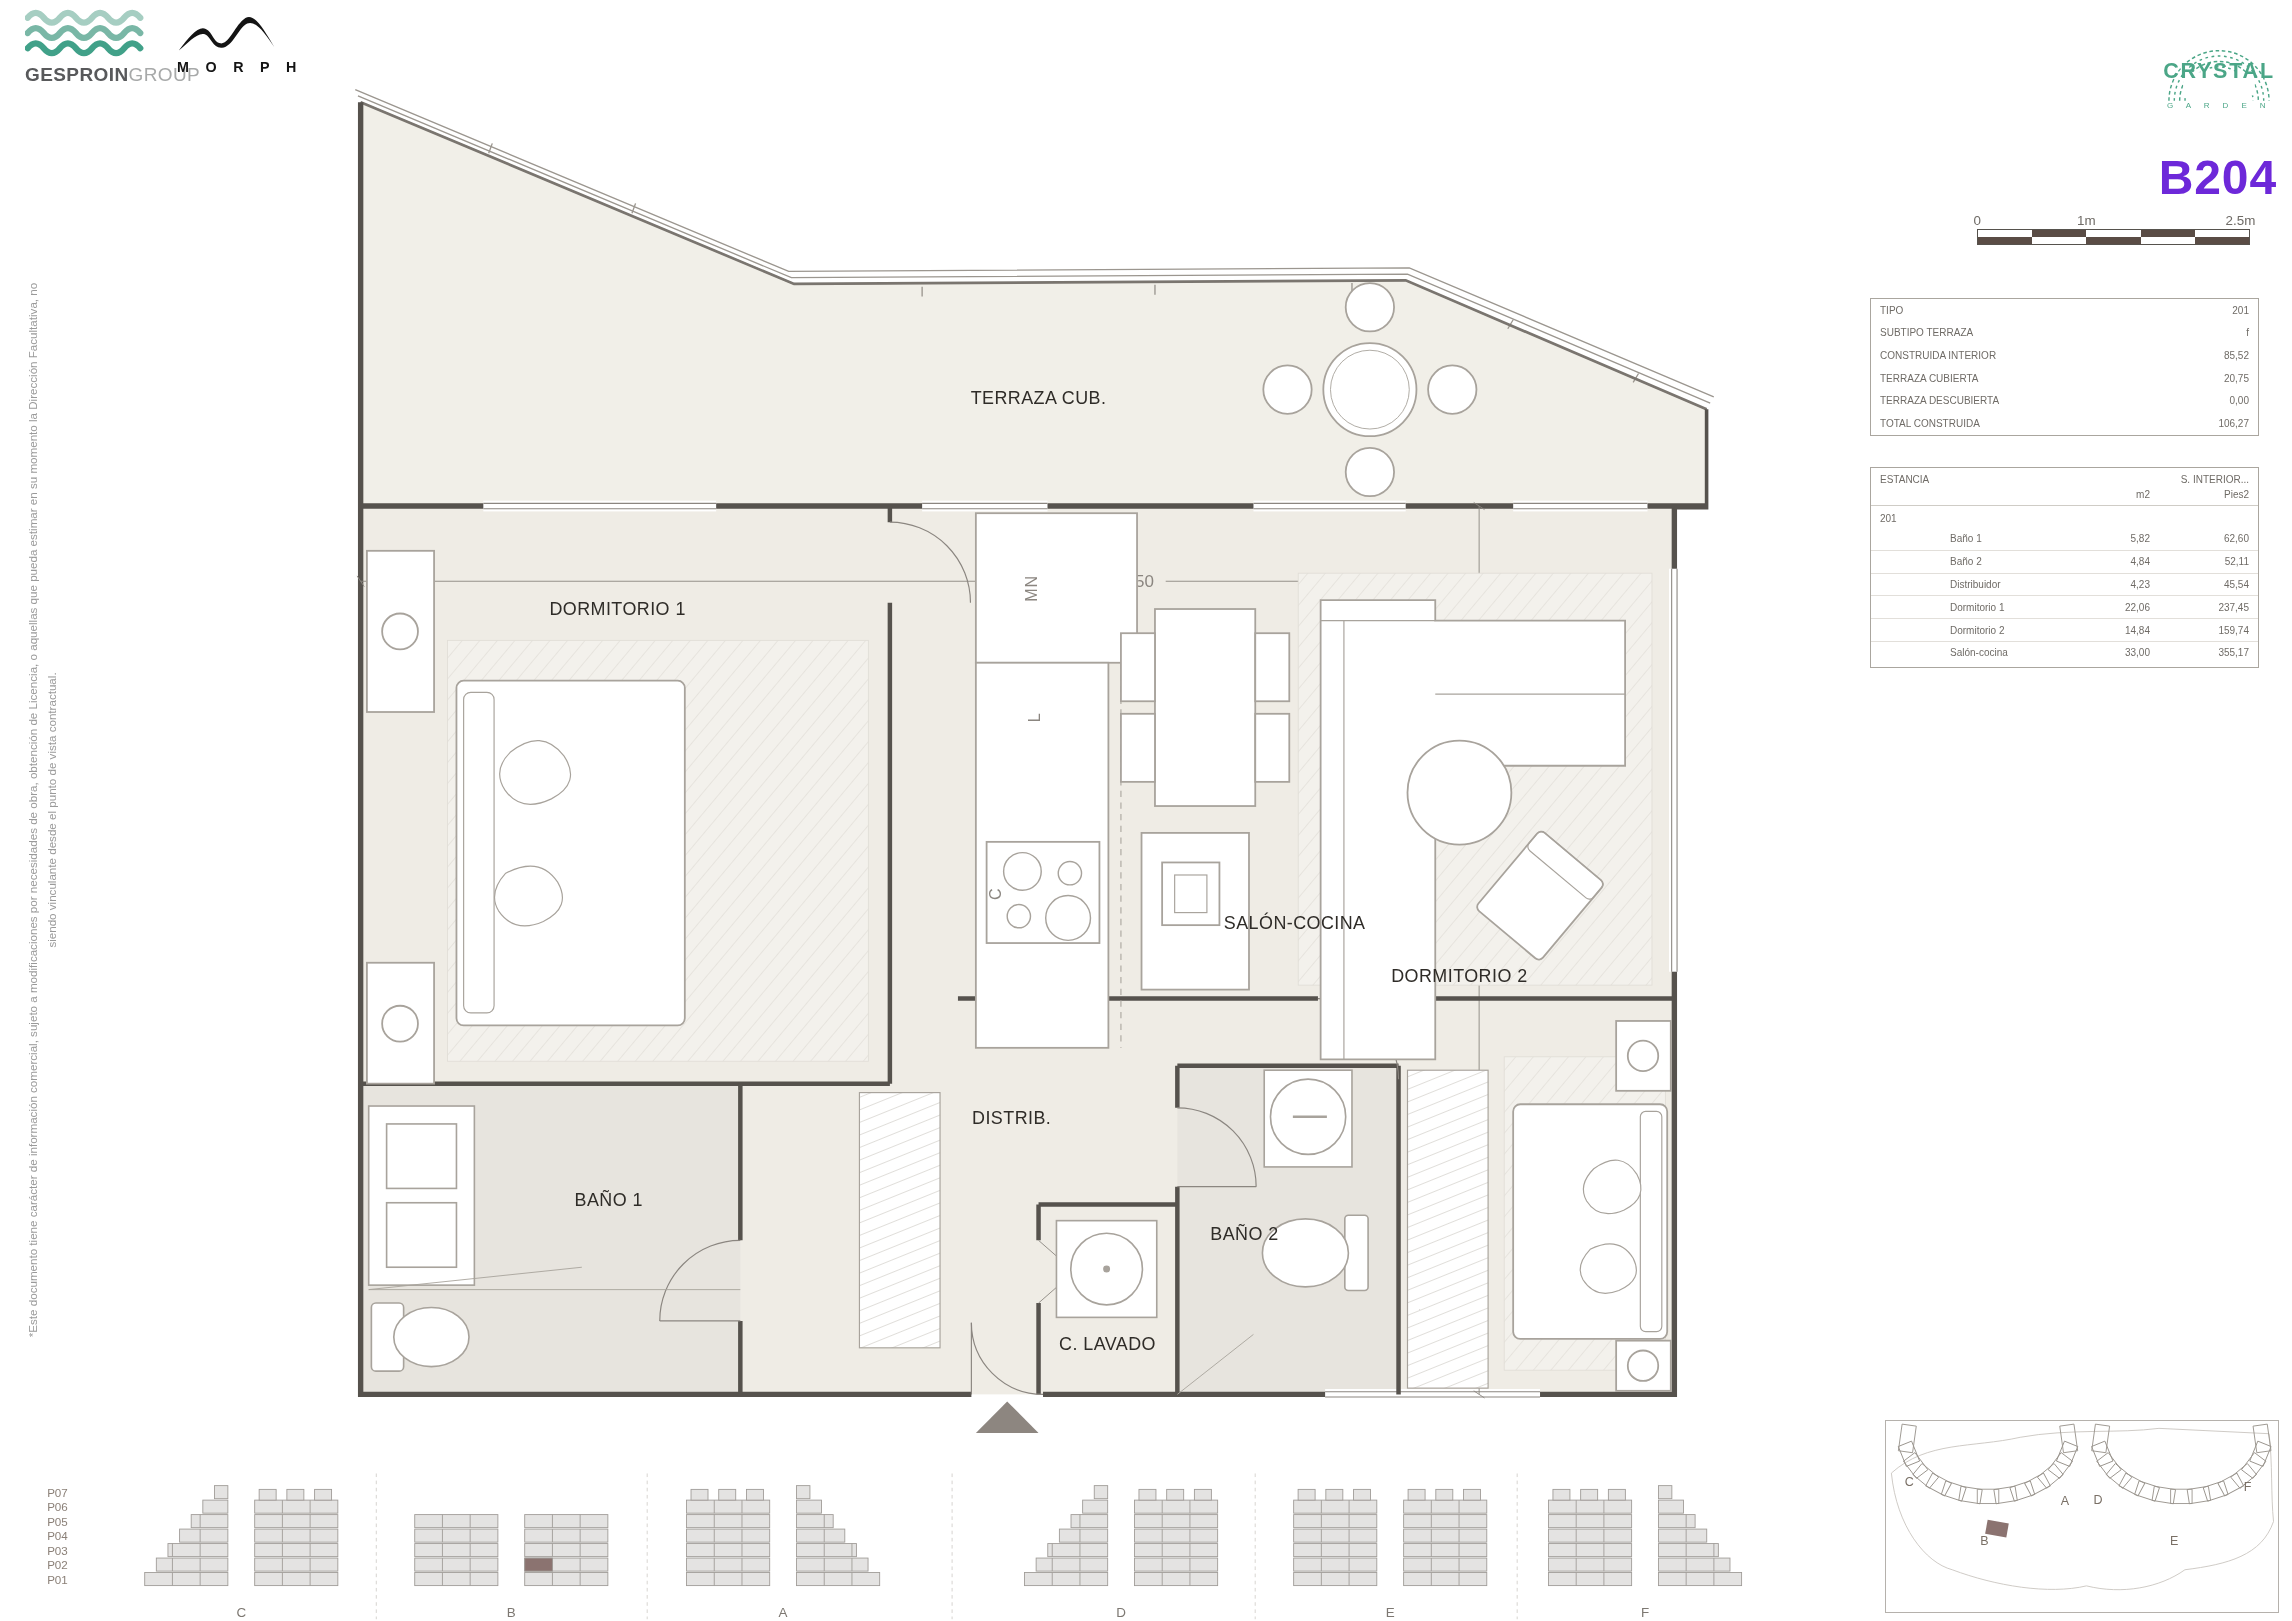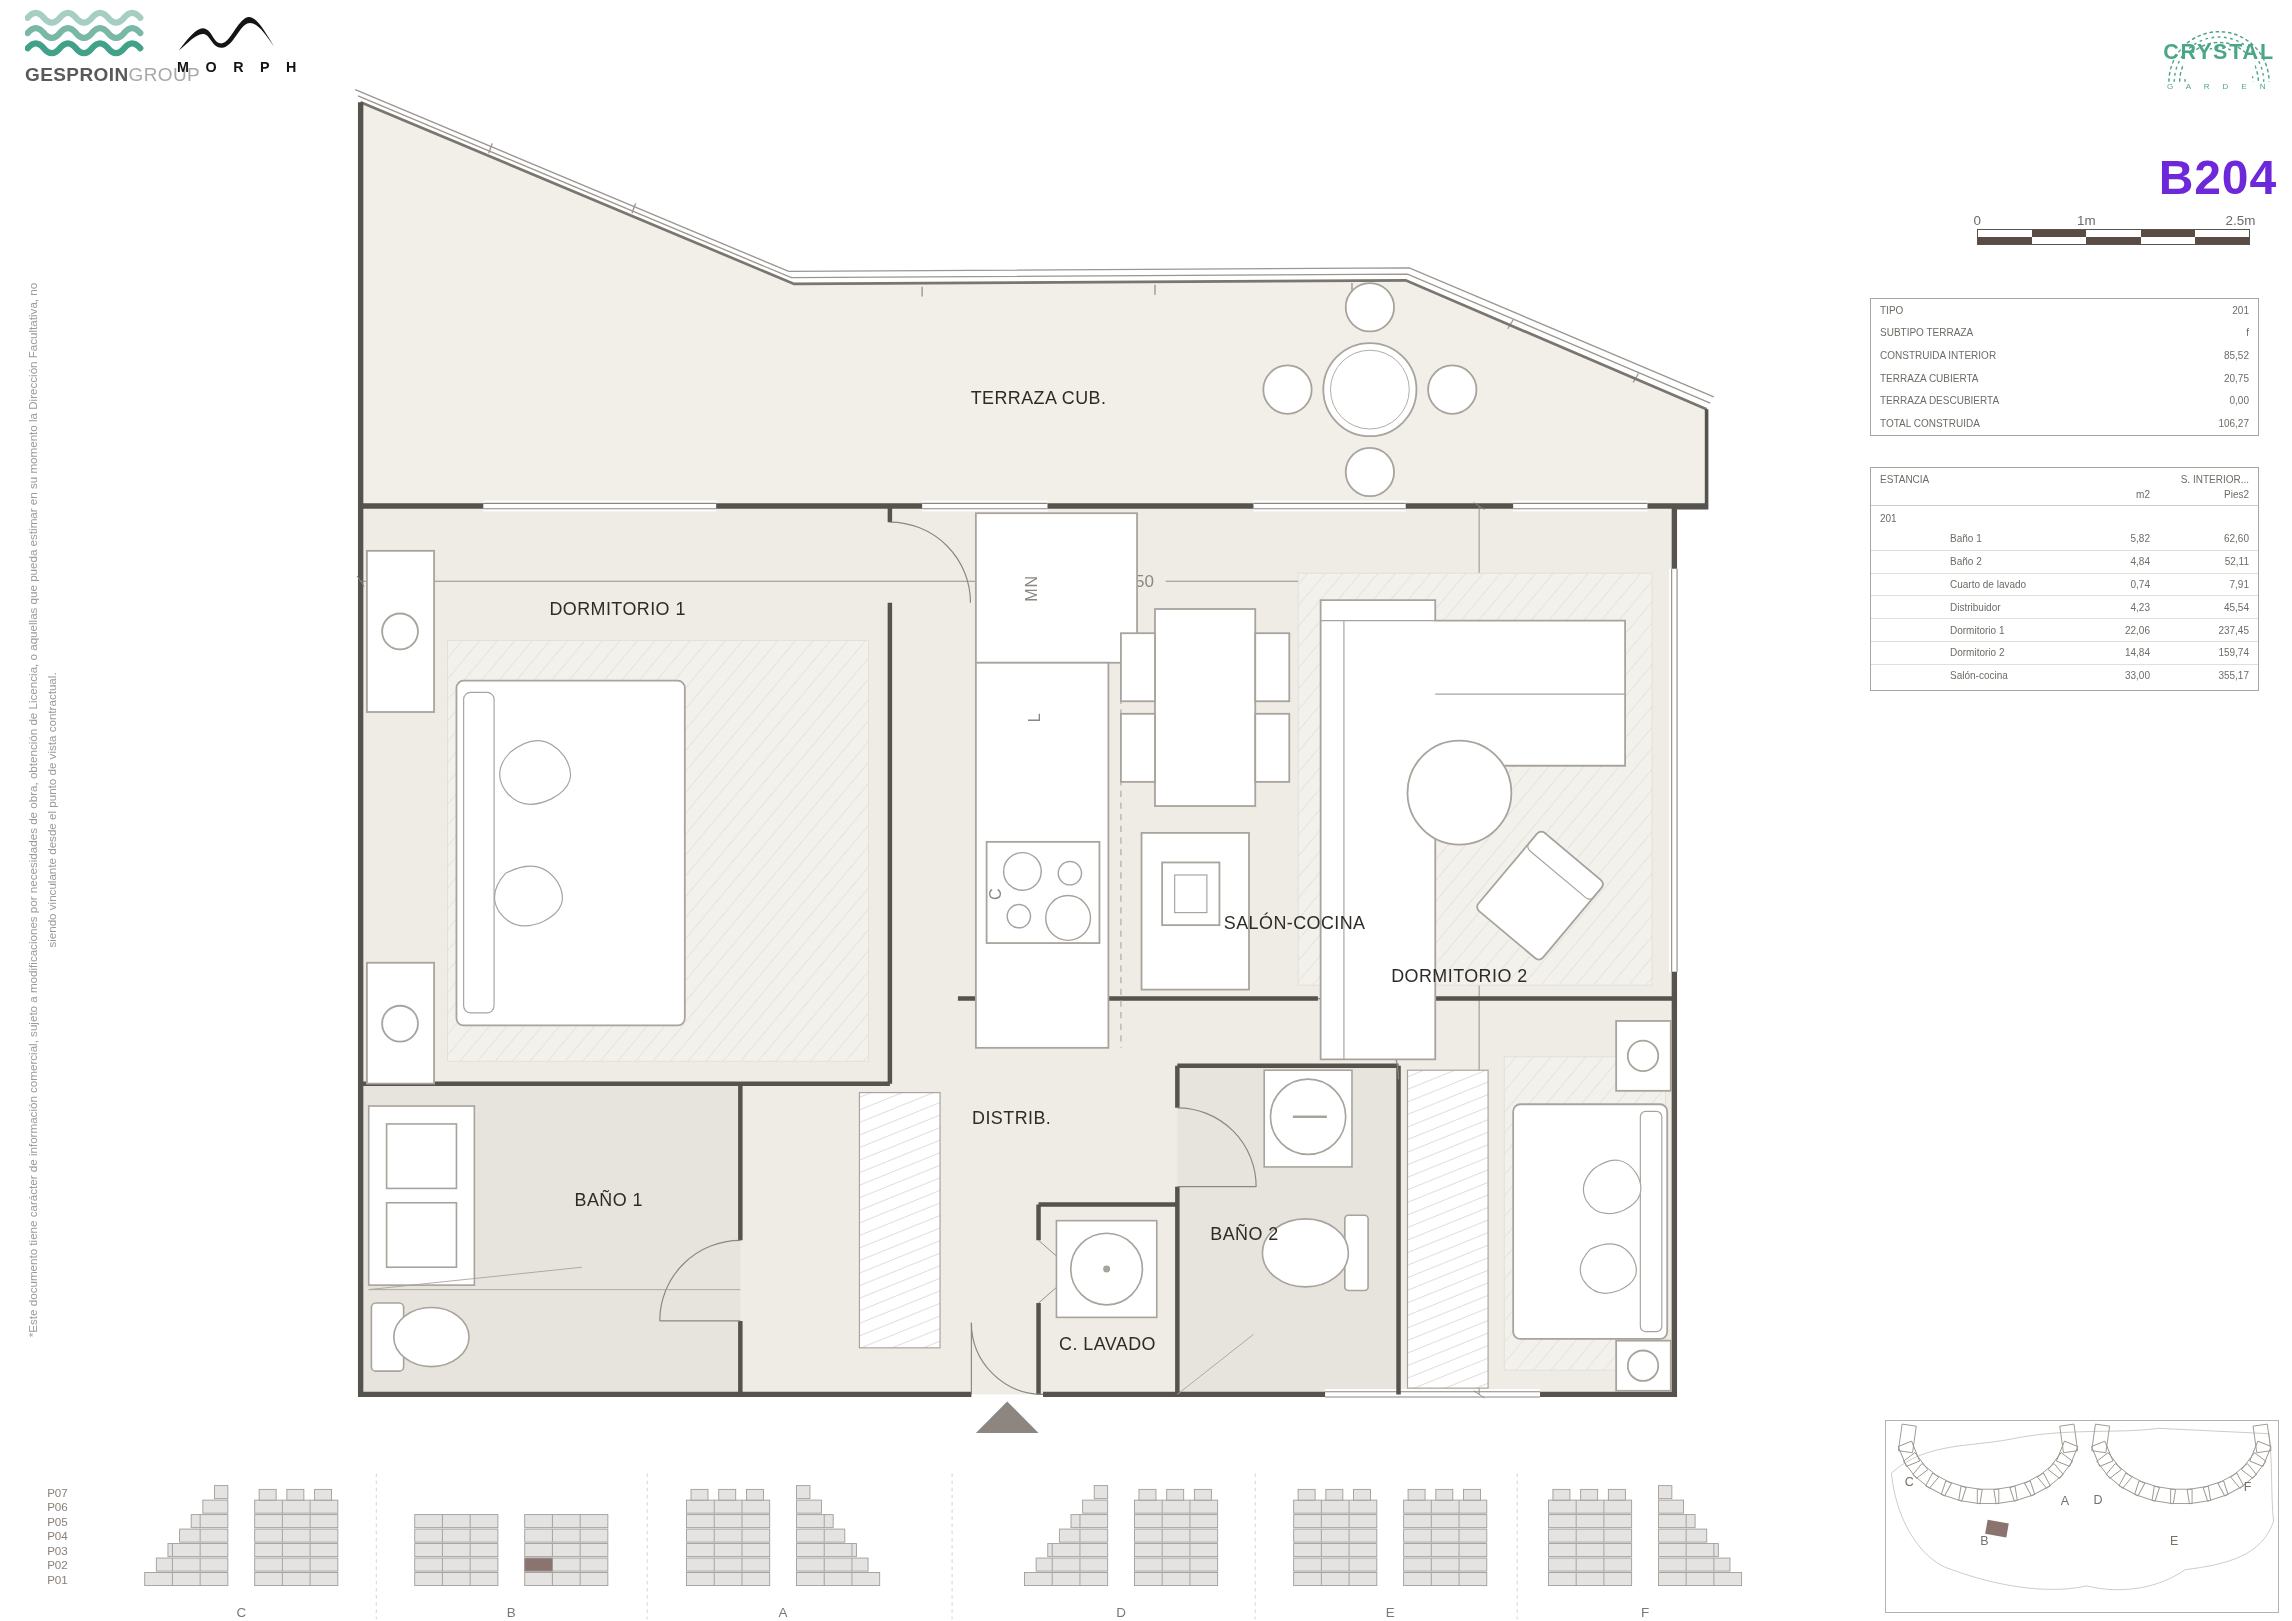--- a/index.html
+++ b/index.html
@@ -7,21 +7,21 @@
        font-family:"Liberation Sans",sans-serif;color:#3a3733;}
   .abs{position:absolute;}
 
   
   #gesproin{left:25px;top:7.2px;width:134px;text-align:center;}
   #gesproin .brand{font-size:19px;letter-spacing:0.4px;margin-top:1.8px;white-space:nowrap;}
   #gesproin .brand b{color:#58595b;font-weight:700;}
   #gesproin .brand span{color:#a7a9a9;font-weight:400;}
   #morph{left:177px;top:9px;width:99px;text-align:center;}
   #morph .brand{font-size:14.3px;font-weight:700;letter-spacing:6.3px;color:#141414;margin-top:0px;white-space:nowrap;}
-  #crystal{left:2160px;top:3px;width:118px;text-align:center;}
+  #crystal{left:2160px;top:22px;width:118px;text-align:center;}
   #crystal .cname{font-size:21.5px;font-weight:700;letter-spacing:1.8px;margin-top:-52px;}
   #crystal .csub{font-size:8px;letter-spacing:5.4px;margin-top:17px;}
 
   
   #unit-code{right:16px;top:150px;font-size:48px;font-weight:600;color:#6d28d9;letter-spacing:0.9px;}
   #scalebar{left:1977px;top:213px;width:273px;}
   #scalebar .labels{position:relative;height:16px;font-size:13.4px;color:#6f6b66;}
   #scalebar .labels .l0{position:absolute;left:-3.6px;}
   #scalebar .labels .l1{position:absolute;left:100px;}
   #scalebar .labels .l2{position:absolute;right:-5.4px;}
@@ -168,25 +168,20 @@
   <div id="table2-rows">
       <div class="rrow">
         <span class="rname">Baño 1</span>
         <span class="rm2">5,82</span>
         <span class="rpies">62,60</span>
       </div>
       <div class="rrow">
         <span class="rname">Baño 2</span>
         <span class="rm2">4,84</span>
         <span class="rpies">52,11</span>
-      </div>
-      <div class="rrow">
-        <span class="rname">Cuarto de lavado</span>
-        <span class="rm2">0,74</span>
-        <span class="rpies">7,91</span>
       </div>
       <div class="rrow">
         <span class="rname">Distribuidor</span>
         <span class="rm2">4,23</span>
         <span class="rpies">45,54</span>
       </div>
       <div class="rrow">
         <span class="rname">Dormitorio 1</span>
         <span class="rm2">22,06</span>
         <span class="rpies">237,45</span>

